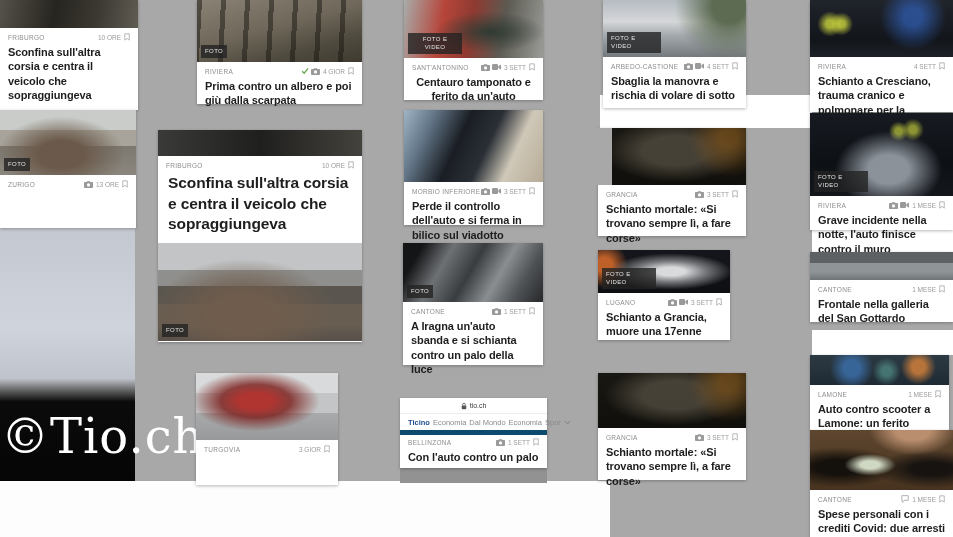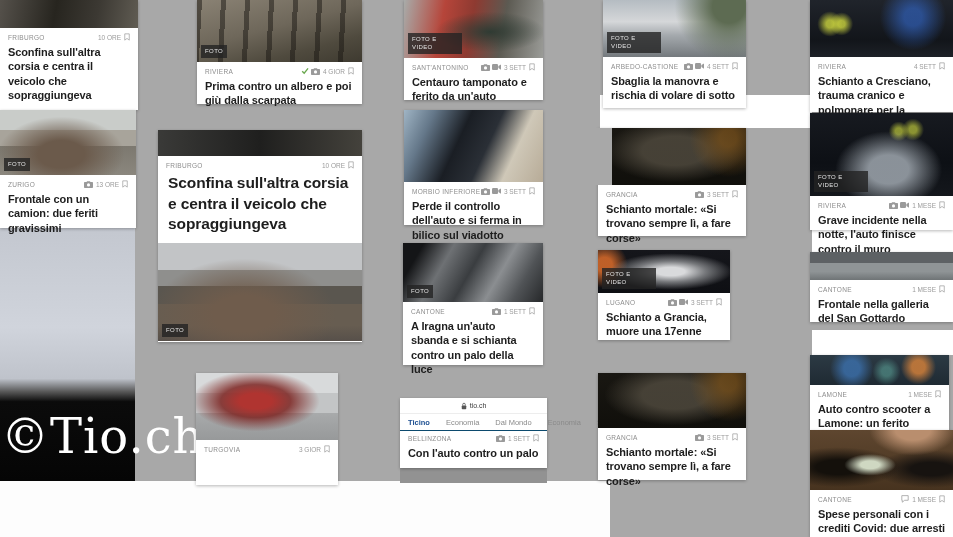--- a/index.html
+++ b/index.html
@@ -21,21 +21,21 @@
             letter-spacing:-.1px;cursor:pointer;}
   .hl-big{font-size:15.5px;line-height:1.33;padding:2px 10px 8px;}
   .mi{display:inline-flex;align-items:center;}
   .mi svg{display:block;}
   .micons{display:inline-flex;align-items:center;gap:2px;}
   
   .c0{left:0;top:0;width:138px;height:110px;}
   .p0{height:28px;background:linear-gradient(100deg,#55514b,#27251f 40%,#3c3933 70%,#605c53);}
   .c1{left:197px;top:0;width:165px;height:104px;}
   .p1{height:62px;background:repeating-linear-gradient(93deg,rgba(25,22,18,.5) 0 5px,rgba(0,0,0,0) 5px 24px),linear-gradient(165deg,#8a8274 0%,#6e675a 45%,#4f4a3e 75%,#3e3a30 100%);}
-  .c2{left:404px;top:0;width:139px;height:100px;}
+  .c2{left:404px;top:0;width:139px;height:100px;text-align:center;}
   .p2{height:58px;background:radial-gradient(ellipse at 62% 55%,#2f3b33 0%,rgba(0,0,0,0) 45%),linear-gradient(100deg,#a8aba9 0%,#b6453a 28%,#8e3a31 48%,#5c5a52 70%,#9b9c98 100%);}
   .c3{left:603px;top:0;width:143px;height:108px;}
   .p3{height:57px;background:radial-gradient(circle at 88% 12%,#5d6b52 0 12%,rgba(0,0,0,0) 40%),linear-gradient(180deg,#b5bcc2 0%,#d5d7d9 38%,#a4a9ad 62%,#74797d 100%);}
   .c4{left:810px;top:0;width:143px;height:112px;}
   .p4{height:57px;background:radial-gradient(circle at 72% 30%,rgba(54,110,214,.6) 0 8%,rgba(0,0,0,0) 30%),radial-gradient(circle at 14% 42%,rgba(205,214,63,.8) 0 3%,rgba(0,0,0,0) 10%),radial-gradient(circle at 22% 42%,rgba(205,214,63,.8) 0 3%,rgba(0,0,0,0) 10%),linear-gradient(180deg,#20242b,#12151a 70%,#1d2127);}
   .c5{left:0;top:110px;width:136px;height:118px;}
   .p5{height:65px;background:radial-gradient(ellipse at 45% 68%,#6b5a4b 0 22%,rgba(0,0,0,0) 60%),linear-gradient(180deg,#c9ccc9 0 30%,#a8a49b 30% 55%,#7c786f 55%,#8b877e 100%);}
   .c6{left:158px;top:130px;width:204px;height:212px;}
   .p6a{height:26px;background:linear-gradient(90deg,#3a3a38,#1f1f1e 50%,#44423c);}
   .p6b{height:98px;background:radial-gradient(ellipse at 42% 72%,#6f5c4c 0 18%,rgba(0,0,0,0) 55%),linear-gradient(180deg,#c2c4c6 0 28%,#8f8f8d 28% 44%,#5a564f 44% 62%,#675d51 62% 84%,#57504a 100%);}
@@ -69,21 +69,21 @@
   
   .wA{left:600px;top:95px;width:212px;height:33px;background:#fff;}
   .wB{left:812px;top:226px;width:141px;height:36px;background:#fff;}
   .wC{left:812px;top:330px;width:141px;height:25px;background:#fff;}
   .wD{left:0;top:481px;width:610px;height:56px;background:#fdfdfd;}
   .bandO{left:400px;top:466px;width:147px;height:17px;background:#929292;}
   .patch1{left:593px;top:128px;width:19px;height:57px;background:#a8a8a8;}
   
   .addrbar{height:15px;display:flex;align-items:center;justify-content:center;gap:3px;
            font-size:7px;color:#3a3a3a;border-bottom:1px solid #ededed;cursor:text;}
-  .bnav{display:flex;align-items:center;gap:16px;padding:4px 8px 3px;border-bottom:1px solid #0c4a6e;
+  .bnav{display:flex;align-items:center;gap:3px;padding:4px 8px 3px;border-bottom:5px solid #0c4a6e;
         font-size:7.5px;color:#8a8a8a;}
   .bnav .nitem{cursor:pointer;white-space:nowrap;}
   .bnav .active{color:#1d4f91;font-weight:700;}
   .bnav .chev{margin-left:auto;}
   .c14 .meta{padding-top:3px;}
   .c14 .headline{padding-bottom:4px;}
 </style>
 </head>
 <body>
 
@@ -254,21 +254,20 @@
         <span class="time">13 ORE</span>
         <span class="micons">
           <span class="mi">
             <svg width="6" height="8" viewBox="0 0 8 10">
               <path d="M1 .8h6v8.4L4 6.9 1 9.2z" fill="none" stroke="#a0a0a0" stroke-width="1"></path>
             </svg>
           </span>
         </span>
       </span>
   </div>
-  <div class="headline">Frontale con un camion: due feriti gravissimi</div>
 </div>
 
 <div class="card c6">
   <div class="photo p6a"></div>
   <div class="meta">
     <span class="cat">FRIBURGO</span>
     <span class="mright">
         <span class="micons"></span>
         <span class="time">10 ORE</span>
         <span class="micons">

